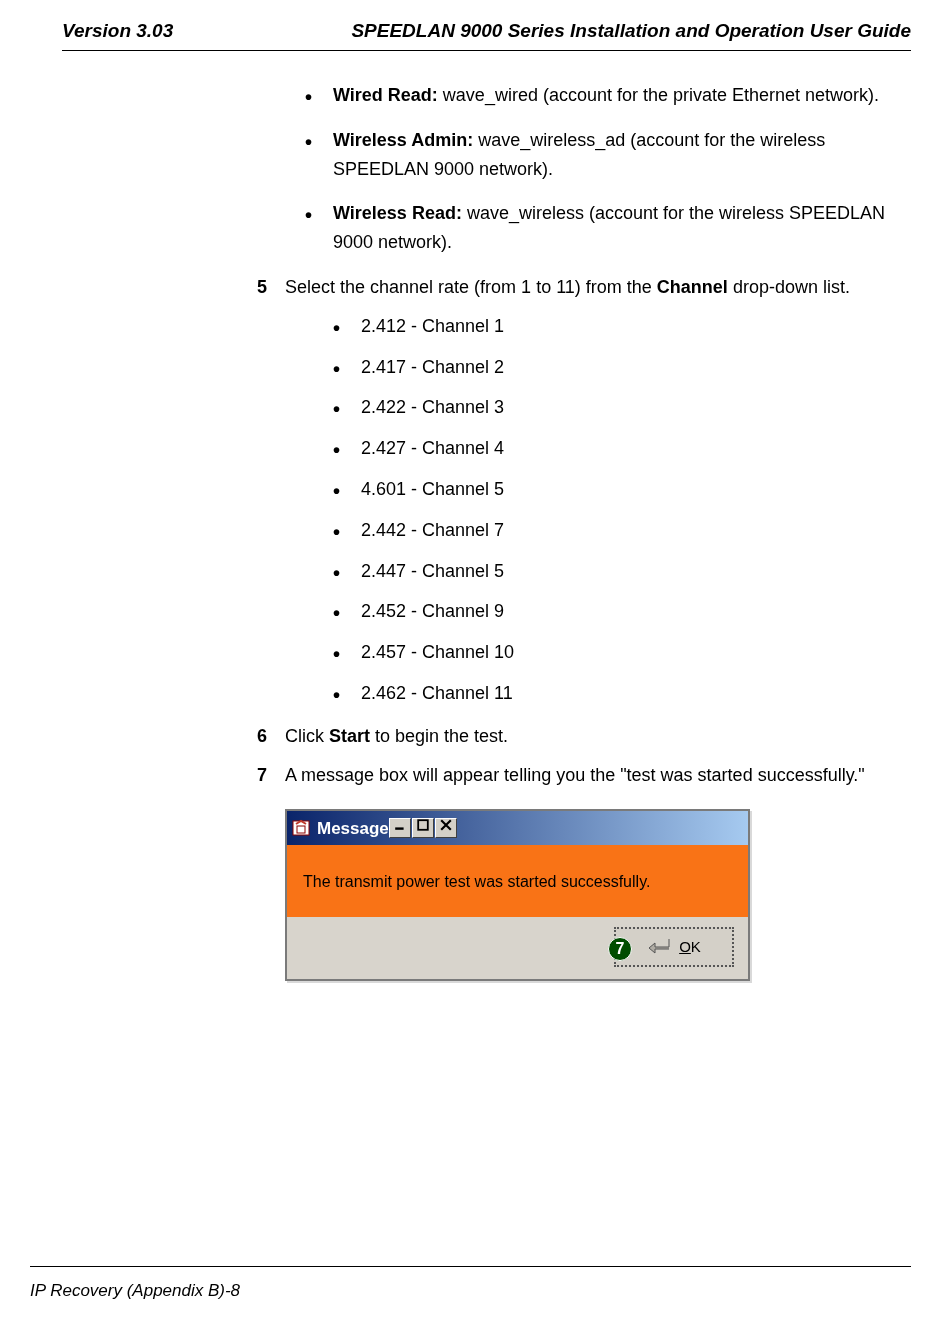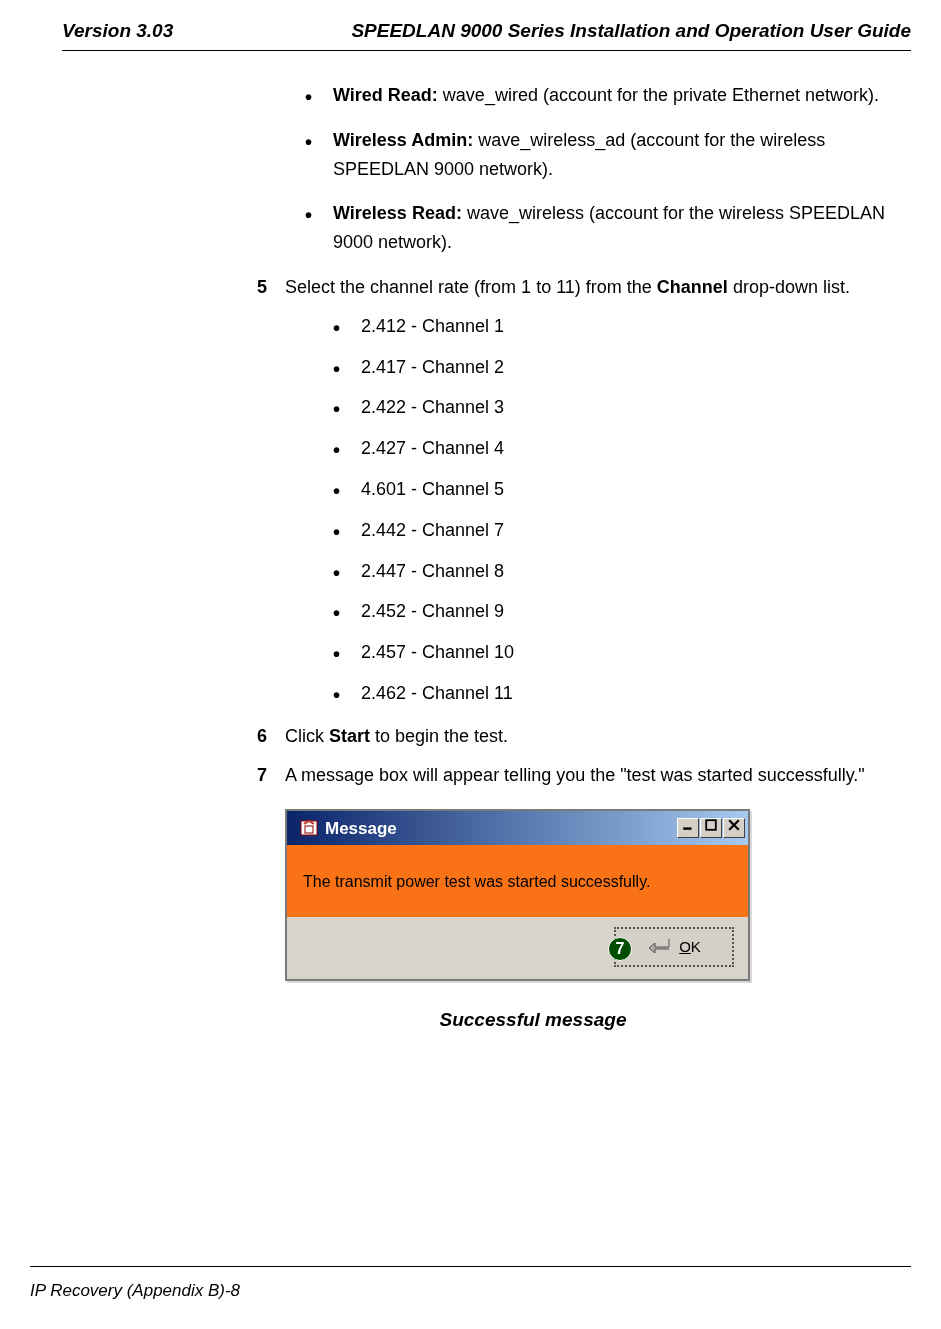--- a/index.html
+++ b/index.html
@@ -105,22 +105,21 @@
       width: 465px;
       border: 2px solid #7a7a7a;
       background: #d4d0c8;
       box-shadow: 2px 2px 0 rgba(0,0,0,0.15);
     }
     .titlebar {
       height: 34px;
       background: linear-gradient(to right, #0a246a, #a6caf0);
       display: flex;
       align-items: center;
-      justify-content: space-between;
-      padding: 0 3px 0 12px;
+      padding: 0 3px 0 4px;
     }
     .titlebar-left {
       display: flex;
       align-items: center;
       gap: 6px;
     }
     .titlebar-icon {
       width: 20px;
       height: 20px;
     }
@@ -242,21 +241,21 @@
     </div>
   </div>
 
   <ul class="channel-list">
     <li>2.412 - Channel 1</li>
     <li>2.417 - Channel 2</li>
     <li>2.422 - Channel 3</li>
     <li>2.427 - Channel 4</li>
     <li>4.601 - Channel 5</li>
     <li>2.442 - Channel 7</li>
-    <li>2.447 - Channel 8</li>
+    <li>2.447 - Channel 5</li>
     <li>2.452 - Channel 9</li>
     <li>2.457 - Channel 10</li>
     <li>2.462 - Channel 11</li>
   </ul>
 
   <div class="numbered-item">
     <div class="item-number">6</div>
     <div class="item-body">
       <span>Click </span><span class="bold">Start</span><span> to begin the test.</span>
     </div>
@@ -306,17 +305,16 @@
             <svg viewBox="0 0 24 20" width="24" height="20">
               <path d="M22 2 L22 10 L8 10 L8 6 L2 11 L8 16 L8 12 L22 12" fill="#b0aca4" stroke="#555" stroke-width="1"></path>
             </svg>
           </span>
           <span><span class="ok-underline">O</span><span>K</span></span>
         </div>
       </div>
     </div>
   </div>
 
-  <div class="figure-caption">Successful message</div>
 
 </div>
 
 <div class="footer">IP Recovery (Appendix B)-8</div>
 
 </body></html>

